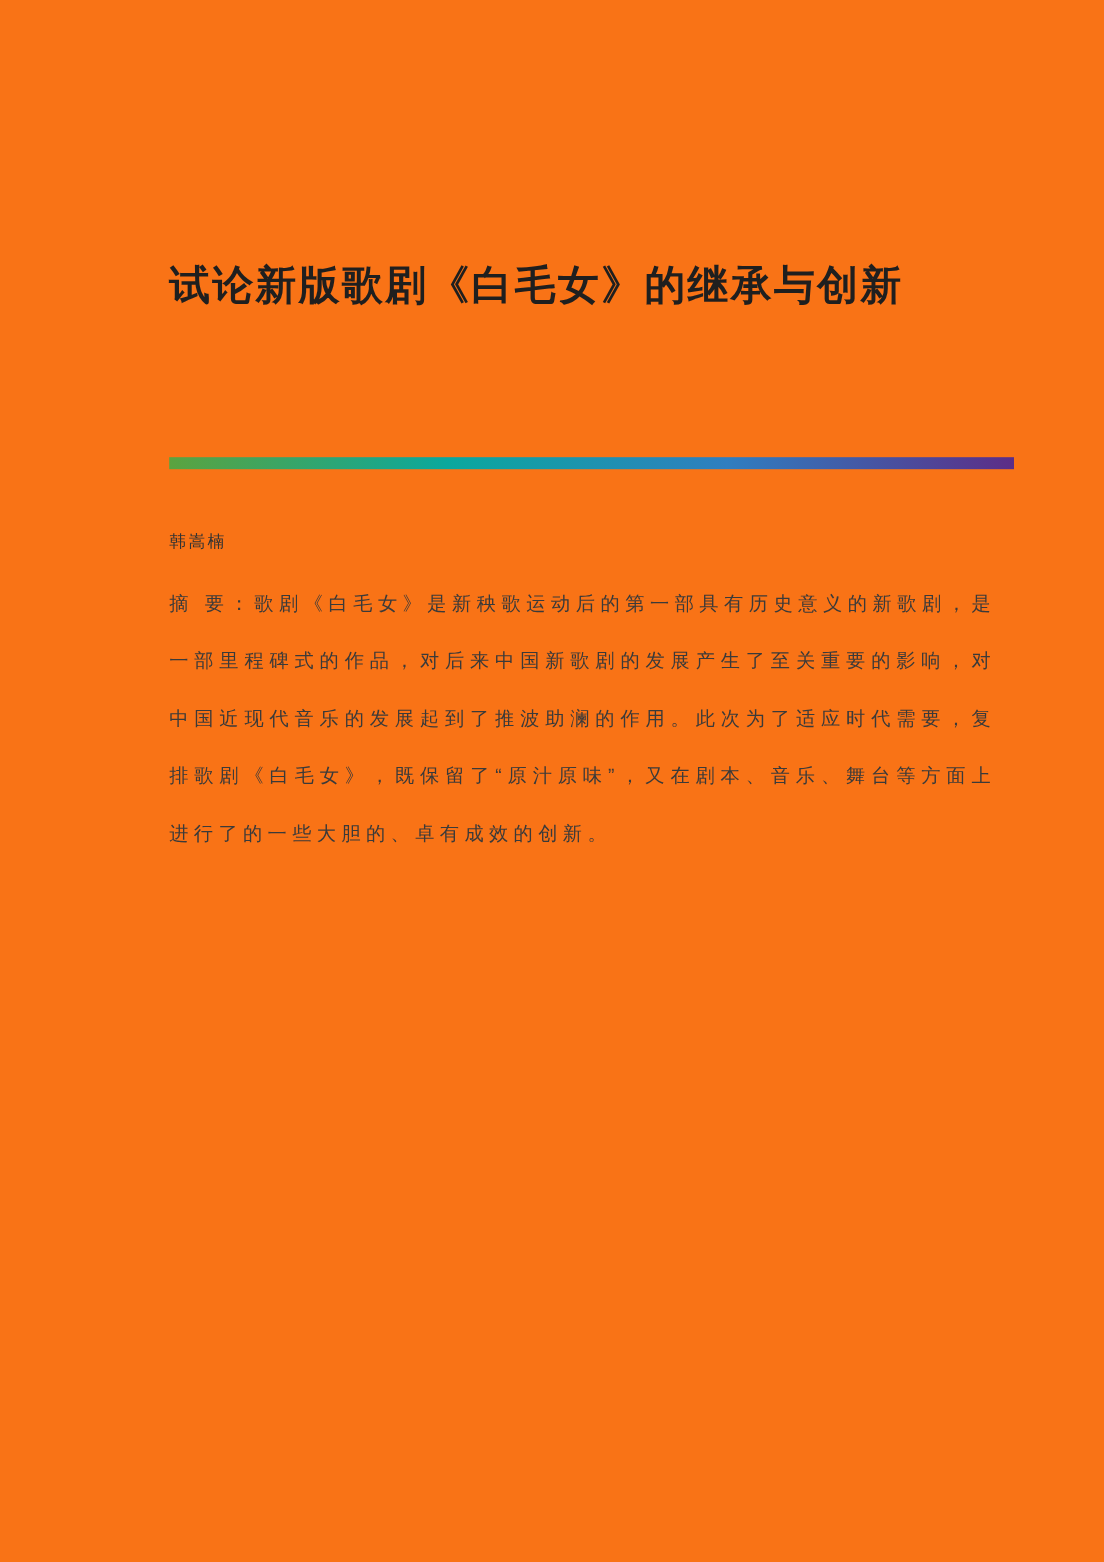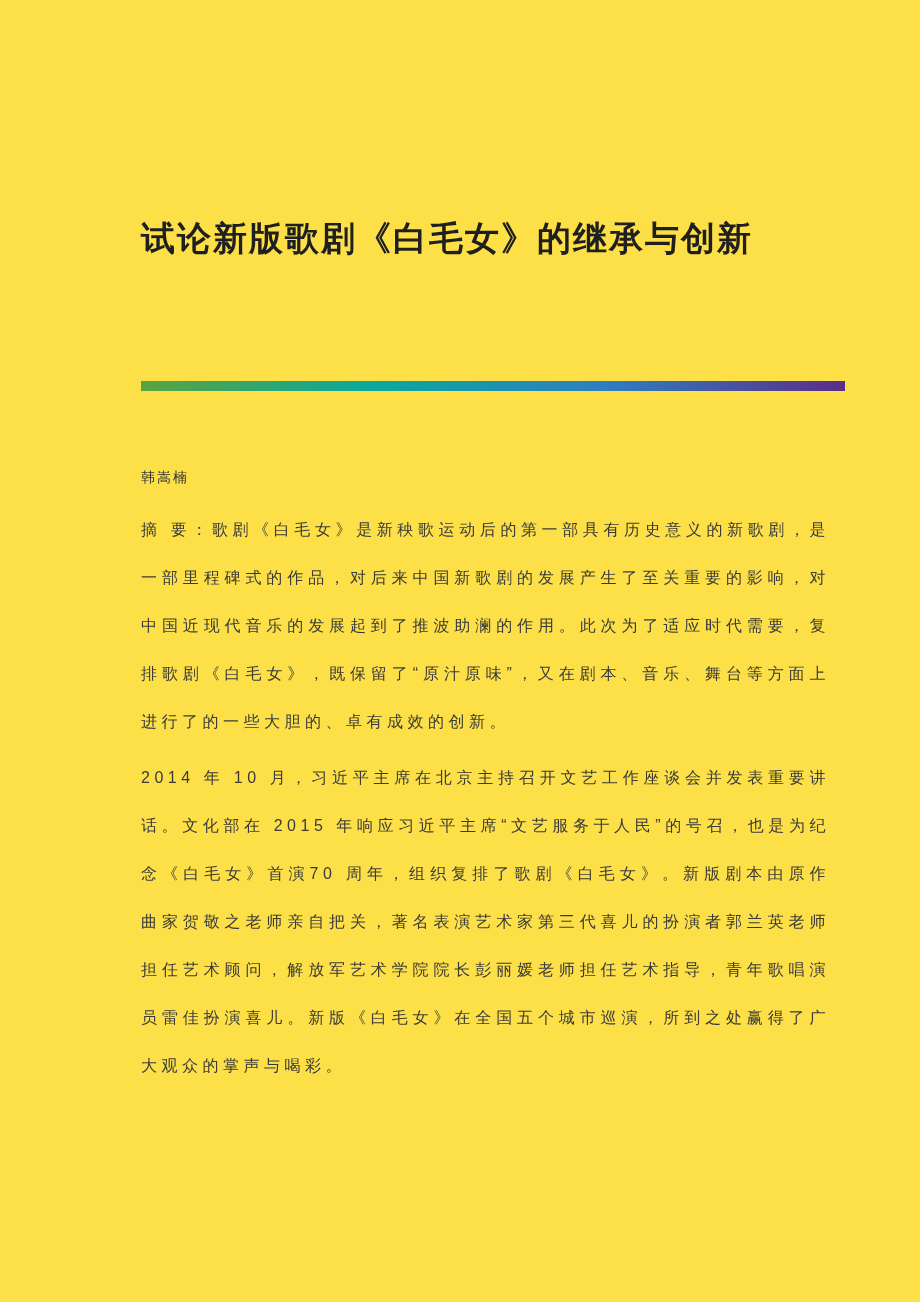--- a/index.html
+++ b/index.html
@@ -12,40 +12,40 @@
     height: 1302px;
     overflow: hidden;
     font-family: "Liberation Sans", "DejaVu Sans", sans-serif;
     color: #3a3a3a;
   }
   .page {
     box-sizing: border-box;
     width: 920px;
     height: 1302px;
     padding: 218px 90px 0 141px;
-    background: #fde047;
+    background: #f97316;
   }
   .doc-title {
     margin: 0;
     font-size: 34px;
     line-height: 40px;
     font-weight: 700;
     color: #1f1f1f;
     letter-spacing: 2px;
     white-space: nowrap;
   }
   .divider {
     height: 10px;
     width: 704px;
     margin-top: 123px;
     
     background: #cccccc;
   }
   .author {
-    margin: 78px 0 0 0;
+    margin: 52px 0 0 0;
     font-size: 14px;
     line-height: 17px;
     color: #333333;
     letter-spacing: 2px;
   }
   .body-text {
     margin-top: 20px;
   }
   .para {
     margin: 0;
@@ -70,17 +70,16 @@
 
   <div class="divider" style="background: linear-gradient(to right, rgb(91, 163, 63) 0%, rgb(10, 168, 157) 33%, rgb(47, 126, 192) 66%, rgb(92, 45, 135) 100%);"></div>
 
   <div class="author">韩嵩楠</div>
 
   <div class="body-text">
 
     <p class="para">摘 要：歌剧《白毛女》是新秧歌运动后的第一部具有历史意义的新歌剧，是一部里程碑式的作品，对后来中国新歌剧的发展产生了至关重要的影响，对中国近现代音乐的发展起到了推波助澜的作用。此次为了适应时代需要，复排歌剧《白毛女》，既保留了“原汁原味”，又在剧本、音乐、舞台等方面上进行了的一些大胆的、卓有成效的创新。</p>
 
 
-    <p class="para">2014 年 10 月，习近平主席在北京主持召开文艺工作座谈会并发表重要讲话。文化部在 2015 年响应习近平主席“文艺服务于人民”的号召，也是为纪念《白毛女》首演70 周年，组织复排了歌剧《白毛女》。新版剧本由原作曲家贺敬之老师亲自把关，著名表演艺术家第三代喜儿的扮演者郭兰英老师担任艺术顾问，解放军艺术学院院长彭丽媛老师担任艺术指导，青年歌唱演员雷佳扮演喜儿。新版《白毛女》在全国五个城市巡演，所到之处赢得了广大观众的掌声与喝彩。</p>
 
   </div>
 
 </div>
 
 </body></html>

